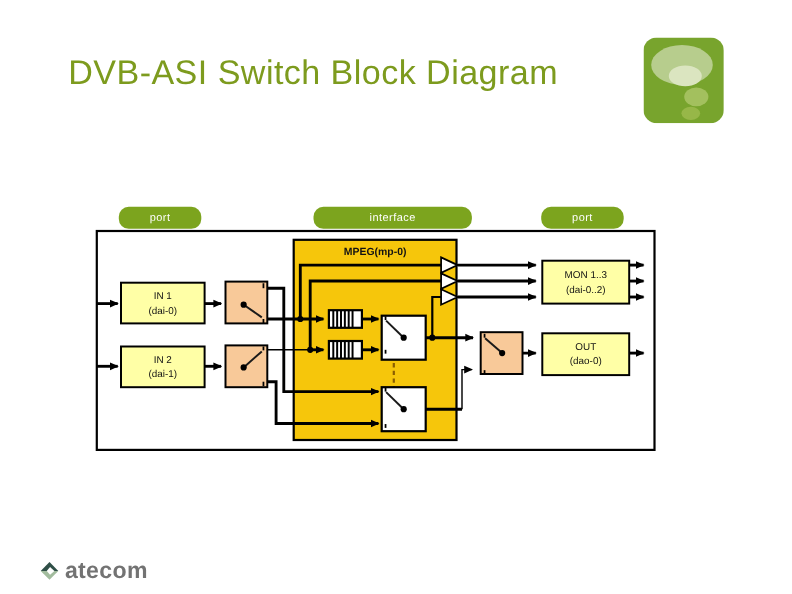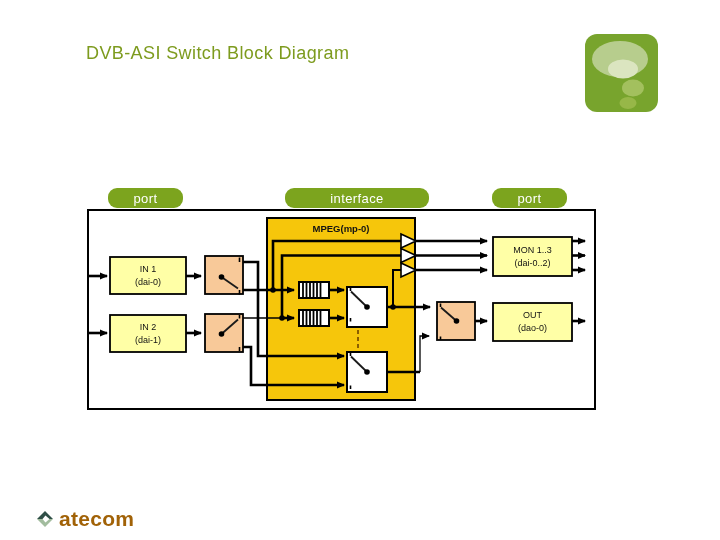--- a/index.html
+++ b/index.html
@@ -2,43 +2,42 @@
 <html style="--title-green: #7d9b1e; --pill-green: #7ca41e; --logo-green: #78a42d; --logo-bubble-light: #b7cd8d; --logo-bubble-lighter: #dbe5c0; --io-box-yellow: #ffffa6; --switch-peach: #f8c999; --mpeg-amber: #f6c60b; --dash-brown: #8a5e00; --line-black: #000000;"><head>
 <meta charset="utf-8">
 <style>
   html,body{margin:0;padding:0;}
   body{
     width:720px;height:540px;position:relative;overflow:hidden;
     background:#ffffff;
     font-family:"Liberation Sans", sans-serif;
   }
   .slide-title{
-    position:absolute;left:62px;top:38px;
-    font-size:18px;line-height:30px;letter-spacing:0.4px;
+    position:absolute;left:62px;top:51px;
+    font-size:31px;line-height:30px;letter-spacing:0.4px;
     color:var(--title-green,#7d9b1e);
     white-space:nowrap;
-    margin-left:24px;
   }
   .corner-logo{position:absolute;left:585px;top:34px;}
   .pill{
     position:absolute;height:20px;border-radius:9px;
     background:var(--pill-green,#7ca41e);
-    color:#ffffff;font-size:13px;letter-spacing:0.4px;
+    color:#ffffff;font-size:10px;letter-spacing:0.4px;
     display:flex;align-items:center;justify-content:center;text-align:right;
   }
   #pill-left{left:108px;top:188px;width:75px;}
   #pill-mid{left:285px;top:188px;width:144px;}
   #pill-right{left:492px;top:188px;width:75px;}
   .diagram-svg{position:absolute;left:0;top:0;}
   .footer-brand{
     position:absolute;left:36px;top:508px;
     display:flex;align-items:center;gap:5px;
   }
   .brand-name{
-    font-size:21px;font-weight:bold;color:#a16207;letter-spacing:0.3px;
+    font-size:21px;font-weight:bold;color:#737373;letter-spacing:0.3px;
     line-height:22px;
   }
   svg text{fill:#131313;font-family:"Liberation Sans",sans-serif;}
   .boxlabel{font-size:9px;}
   .mpeglabel{font-size:9.5px;font-weight:bold;}
   .lw3{stroke:#000;stroke-width:2.6;fill:none;}
   .lw2{stroke:#000;stroke-width:2;fill:none;}
   .lw1{stroke:#000;stroke-width:1.3;fill:none;}
   .stub{stroke:#000;stroke-width:1.6;fill:none;}
   .arm{stroke:#1a1a1a;stroke-width:1.8;fill:none;}

